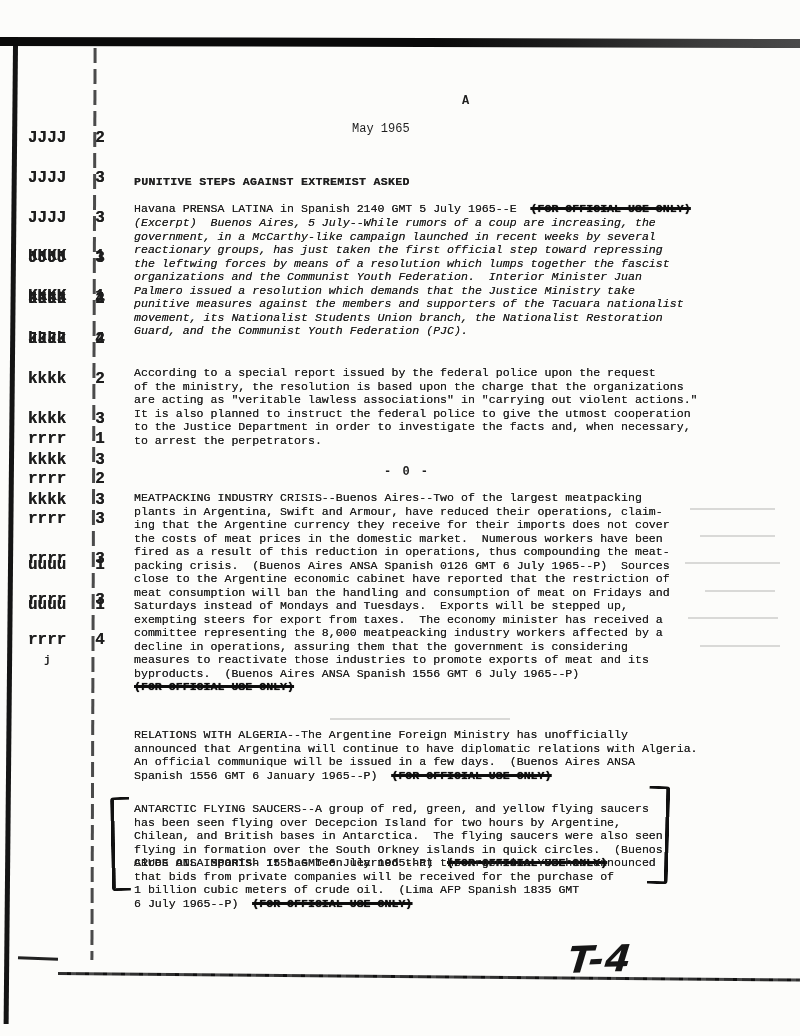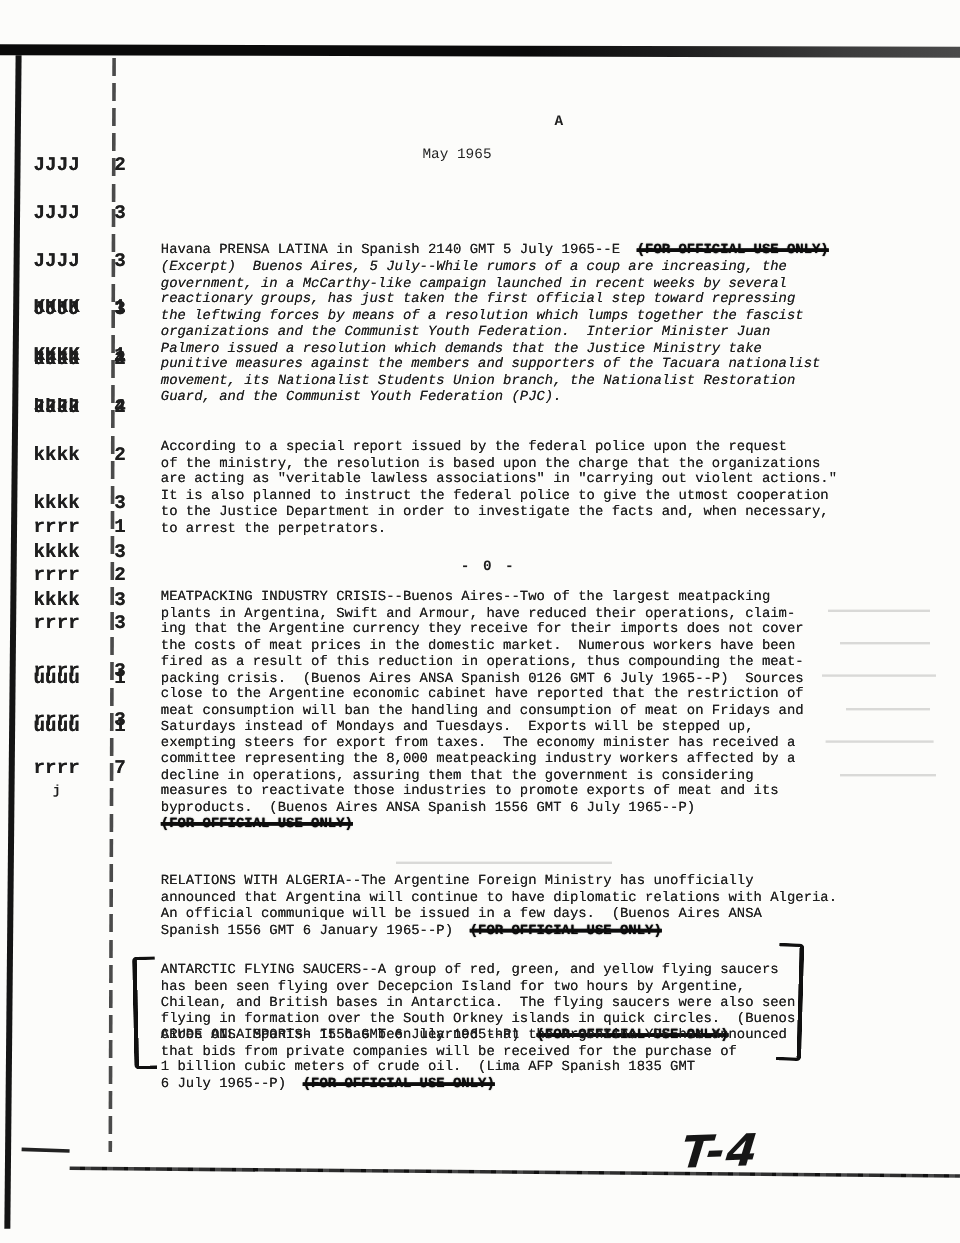--- a/index.html
+++ b/index.html
@@ -136,28 +136,29 @@
     <span>kkkk   3</span>
     <span>kkkk   3</span>
     <span>kkkk   3</span>
   </div>
   <div class="margin-code" style="top:406px;">
     <span>rrrr   1</span>
     <span>rrrr   2</span>
     <span>rrrr   3</span>
     <span>rrrr   3</span>
     <span>rrrr   3</span>
-    <span>rrrr   7</span>
+    <span>rrrr   4</span>
   </div>
   <div class="margin-code" style="top:532px;">
     <span>uuuu   1</span>
     <span>uuuu   1</span>
   </div>
   <div class="stray">j</div>
 
+  <div class="tw title-line" style="top:175px;">PUNITIVE STEPS AGAINST EXTREMIST ASKED</div>
 
   <div class="tw" style="top:202px;"><span>Havana PRENSA LATINA in Spanish 2140 GMT 5 July 1965--E  </span><span class="struck">(FOR OFFICIAL USE ONLY)</span></div>
 
   <div class="tw" style="top:216px;font-style:italic;">(Excerpt)  Buenos Aires, 5 July--While rumors of a coup are increasing, the
 government, in a McCarthy-like campaign launched in recent weeks by several
 reactionary groups, has just taken the first official step toward repressing
 the leftwing forces by means of a resolution which lumps together the fascist
 organizations and the Communist Youth Federation.  Interior Minister Juan
 Palmero issued a resolution which demands that the Justice Ministry take
 punitive measures against the members and supporters of the Tacuara nationalist

